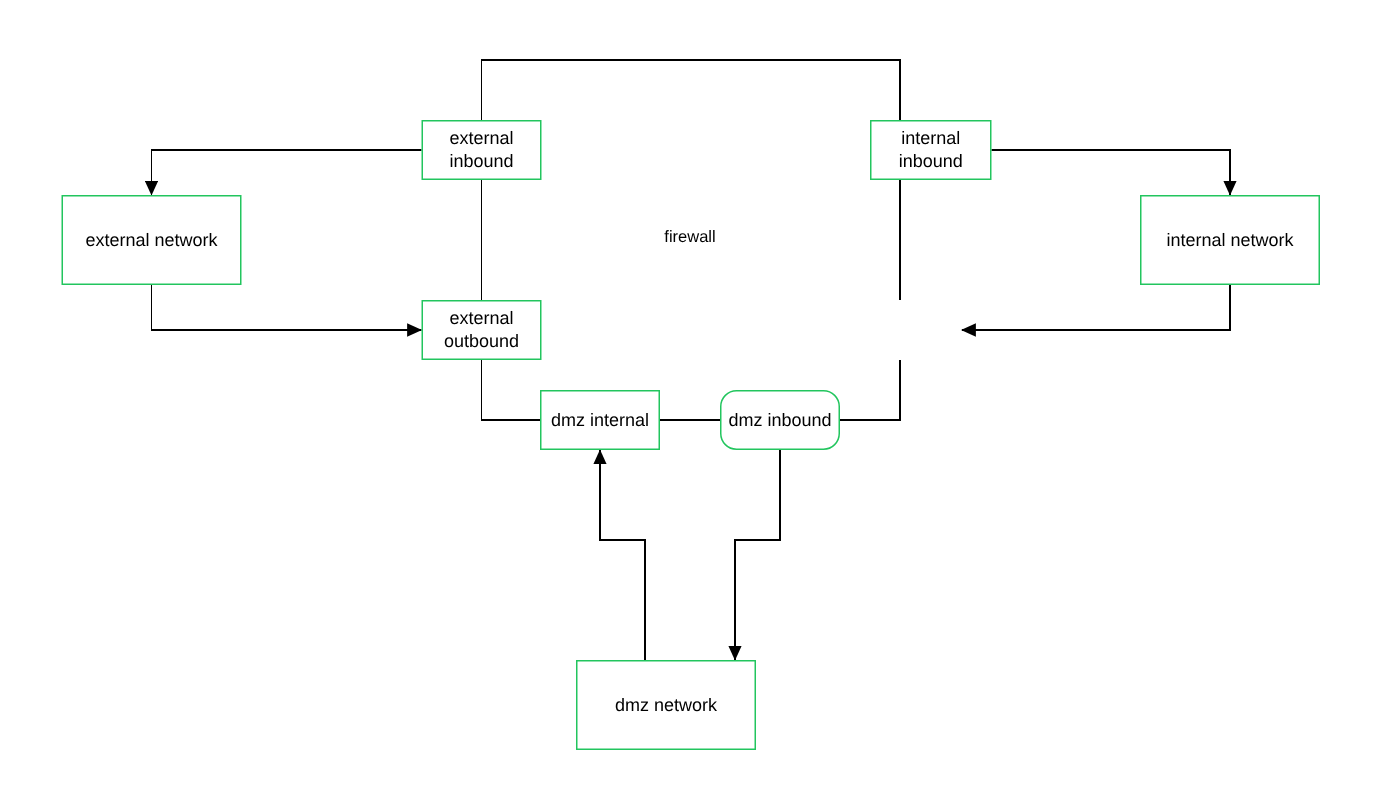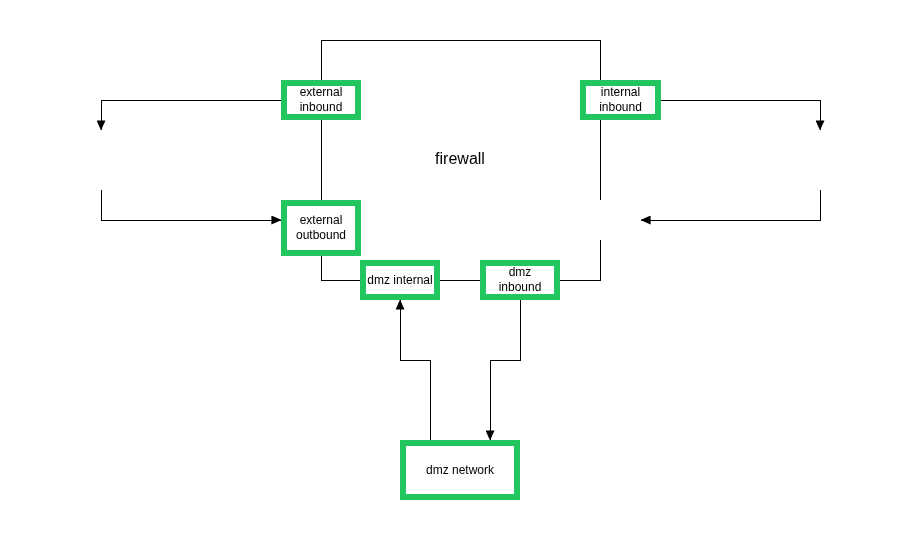--- a/index.html
+++ b/index.html
@@ -23,46 +23,46 @@
   .edge {
     fill: none;
     stroke: #000000;
     stroke-width: 1;
     shape-rendering: crispEdges;
   }
   .node {
     position: absolute;
     box-sizing: border-box;
     background: #ffffff;
-    border: 6px solid #22c55e;
+    border: 1px solid #22c55e;
     display: flex;
     align-items: center;
     justify-content: center;
     text-align: center;
     font-size: 12px;
     line-height: 15px;
     color: #000000;
     padding: 0 1px;
   }
   .n-ext-in  { left: 281px; top: 80px;  width: 80px;  height: 40px; }
   .n-int-in  { left: 560px; top: 80px;  width: 81px;  height: 40px; margin-left: 20px; }
   .n-ext-net { left: 41px;  top: 130px; width: 120px; height: 60px; }
   .n-int-net { left: 760px; top: 130px; width: 120px; height: 60px; }
-  .n-ext-out { left: 281px; top: 200px; width: 80px;  height: 56px; }
+  .n-ext-out { left: 281px; top: 200px; width: 80px;  height: 40px; }
   .n-int-out { left: 560px; top: 200px; width: 81px;  height: 40px; }
   .n-dmz-out { left: 360px; top: 260px; width: 80px;  height: 40px; }
-  .n-dmz-in  { left: 480px; top: 260px; width: 80px;  height: 40px; }
-  .n-dmz-net { left: 400px; top: 440px; width: 120px; height: 60px; }
+  .n-dmz-in  { left: 480px; top: 260px; width: 80px;  height: 40px; border-radius: 11px; }
+  .n-dmz-net { left: 384px; top: 440px; width: 120px; height: 60px; }
   .center-label {
     position: absolute;
     left: 410px;
     top: 151px;
     width: 100px;
     text-align: center;
-    font-size: 16px;
+    font-size: 11px;
     line-height: 15px;
     color: #000000;
   }
 </style>
 </head>
 <body>
 
 <div id="canvas">
 
   <svg id="edges" width="920" height="540">
@@ -81,20 +81,22 @@
     <path class="edge" d="M600,120 L600,200"></path>
     <path class="edge" d="M321,240 L321,280 L360,280"></path>
     <path class="edge" d="M600,240 L600,280 L560,280"></path>
     <path class="edge" d="M440,280 L480,280"></path>
     <path class="edge" d="M430,440 L430,360 L400,360 L400,300" marker-end="url(#arrow)"></path>
     <path class="edge" d="M520,300 L520,360 L490,360 L490,440" marker-end="url(#arrow)"></path>
   </svg>
 
   <div class="node n-ext-in">external inbound</div>
   <div class="node n-int-in">internal inbound</div>
+  <div class="node n-ext-net">external network</div>
+  <div class="node n-int-net">internal network</div>
   <div class="node n-ext-out">external outbound</div>
   <div class="node n-dmz-out">dmz internal</div>
   <div class="node n-dmz-in">dmz inbound</div>
   <div class="node n-dmz-net">dmz network</div>
 
   <div class="center-label">firewall</div>
 
 </div>
 
 </body></html>

